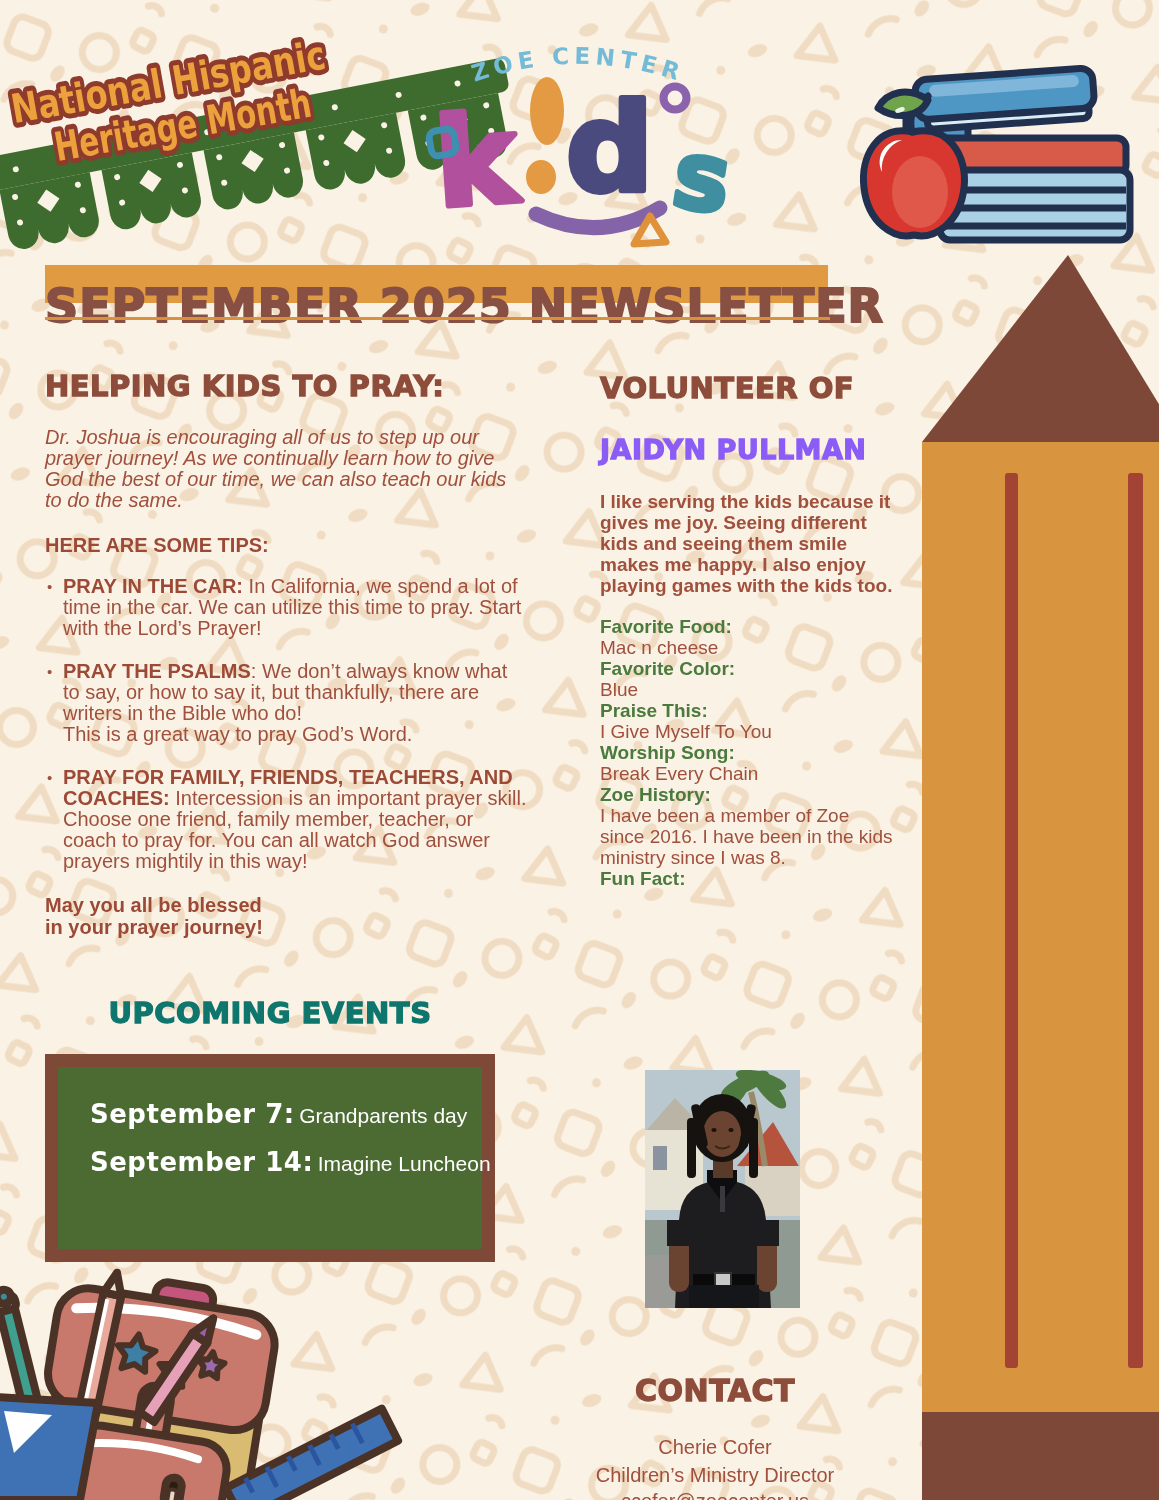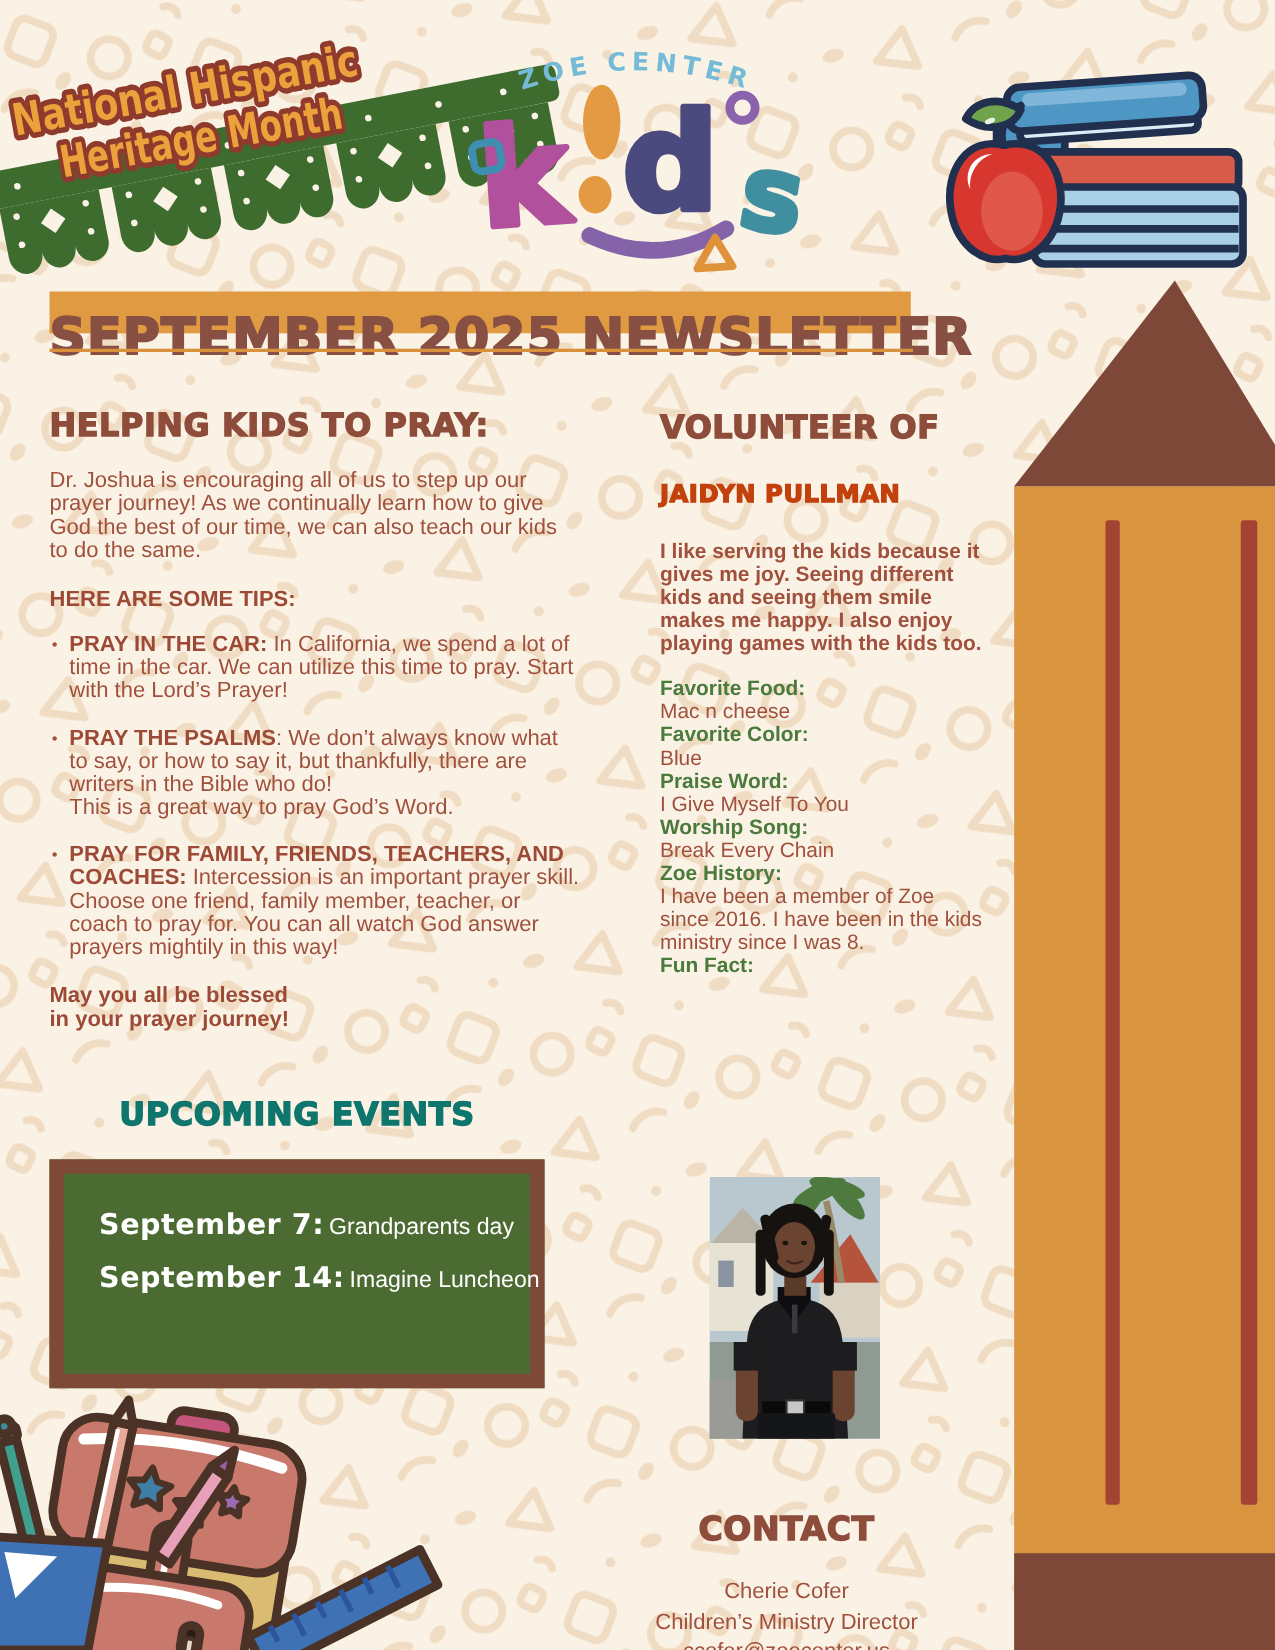--- a/index.html
+++ b/index.html
@@ -16,41 +16,41 @@
   
   .title-bar{left:45px;top:265px;width:783px;height:38px;background:#E09B42;}
   .page-title{left:45px;top:246px;width:790px;white-space:nowrap;
     font-size:46px;line-height:58px;color:#875043;-webkit-text-stroke:2px #875043;
     font-family:"DejaVu Sans",sans-serif;font-weight:bold;letter-spacing:1px;}
   .title-rule{left:45px;top:317px;width:785px;height:3px;background:#D9913C;}
 
   
   .pray{left:45px;top:345px;width:482px;}
   .section-h{font-size:29px;line-height:34px;color:#8E4C3B;}
-  .intro{margin-top:0;font-size:20px;line-height:21px;}
+  .intro{margin-top:0;font-size:20px;line-height:21px;font-style:italic;}
   .tips-h{margin-top:24px;font-size:20px;line-height:21px;font-weight:bold;color:#9C4936;}
   .tips{margin:20px 0 0 0;padding:0;list-style:none;}
   .tips li{position:relative;padding-left:18px;margin-bottom:22px;font-size:20px;line-height:21px;}
   .tips .mark{position:absolute;left:2px;top:0;font-size:15px;}
   .lead{font-weight:bold;color:#9C4936;}
   .blk{display:block;}
   .blessing{margin-top:14px;font-size:20px;line-height:22px;font-weight:bold;color:#9C4936;}
 
   
   .events{left:45px;top:972px;width:450px;}
   .events-h{text-align:center;font-size:29px;line-height:34px;color:#0f766e;}
   .board{margin-top:14px;height:150px;background:#4C6B33;border:13px solid #7E4A37;padding:32px 0 0 32px;}
   .ev-line{margin-bottom:18px;white-space:nowrap;}
   .ev-date{font-family:"DejaVu Sans",sans-serif;font-weight:bold;font-size:26px;color:#FFFFFF;letter-spacing:.5px;}
   .ev-name{font-size:21px;color:#FFFFFF;}
 
   
   .volunteer{left:600px;top:345px;width:296px;}
   .vol-h{font-size:29px;line-height:38px;color:#8E4C3B;}
-  .vol-name{font-size:22px;line-height:38px;color:#c2410c;}
+  .vol-name{font-size:27px;line-height:38px;color:#8b5cf6;}
   .quote{margin-top:22px;font-size:19px;line-height:21px;font-weight:bold;}
   .qa{margin-top:20px;}
   .qa-label{font-size:19px;line-height:21px;font-weight:bold;color:#4A7A3C;}
   .qa-value{font-size:19px;line-height:21px;}
 
   .photo{left:645px;top:1070px;width:155px;height:238px;}
 
   .contact{left:555px;top:1348px;width:320px;text-align:center;}
   .contact-h{font-size:30px;line-height:36px;color:#8E4C3B;}
   .contact-line{font-size:20px;line-height:26px;margin-top:2px;}
@@ -248,21 +248,21 @@
   <div class="qa">
     <div>
       <div class="qa-label">Favorite Food:</div>
       <div class="qa-value">Mac n cheese</div>
     </div>
     <div>
       <div class="qa-label">Favorite Color:</div>
       <div class="qa-value">Blue</div>
     </div>
     <div>
-      <div class="qa-label">Praise Word:</div>
+      <div class="qa-label">Praise This:</div>
       <div class="qa-value">I Give Myself To You</div>
     </div>
     <div>
       <div class="qa-label">Worship Song:</div>
       <div class="qa-value">Break Every Chain</div>
     </div>
     <div>
       <div class="qa-label">Zoe History:</div>
       <div class="qa-value">I have been a member of Zoe since 2016. I have been in the kids ministry since I was 8.</div>
     </div>

